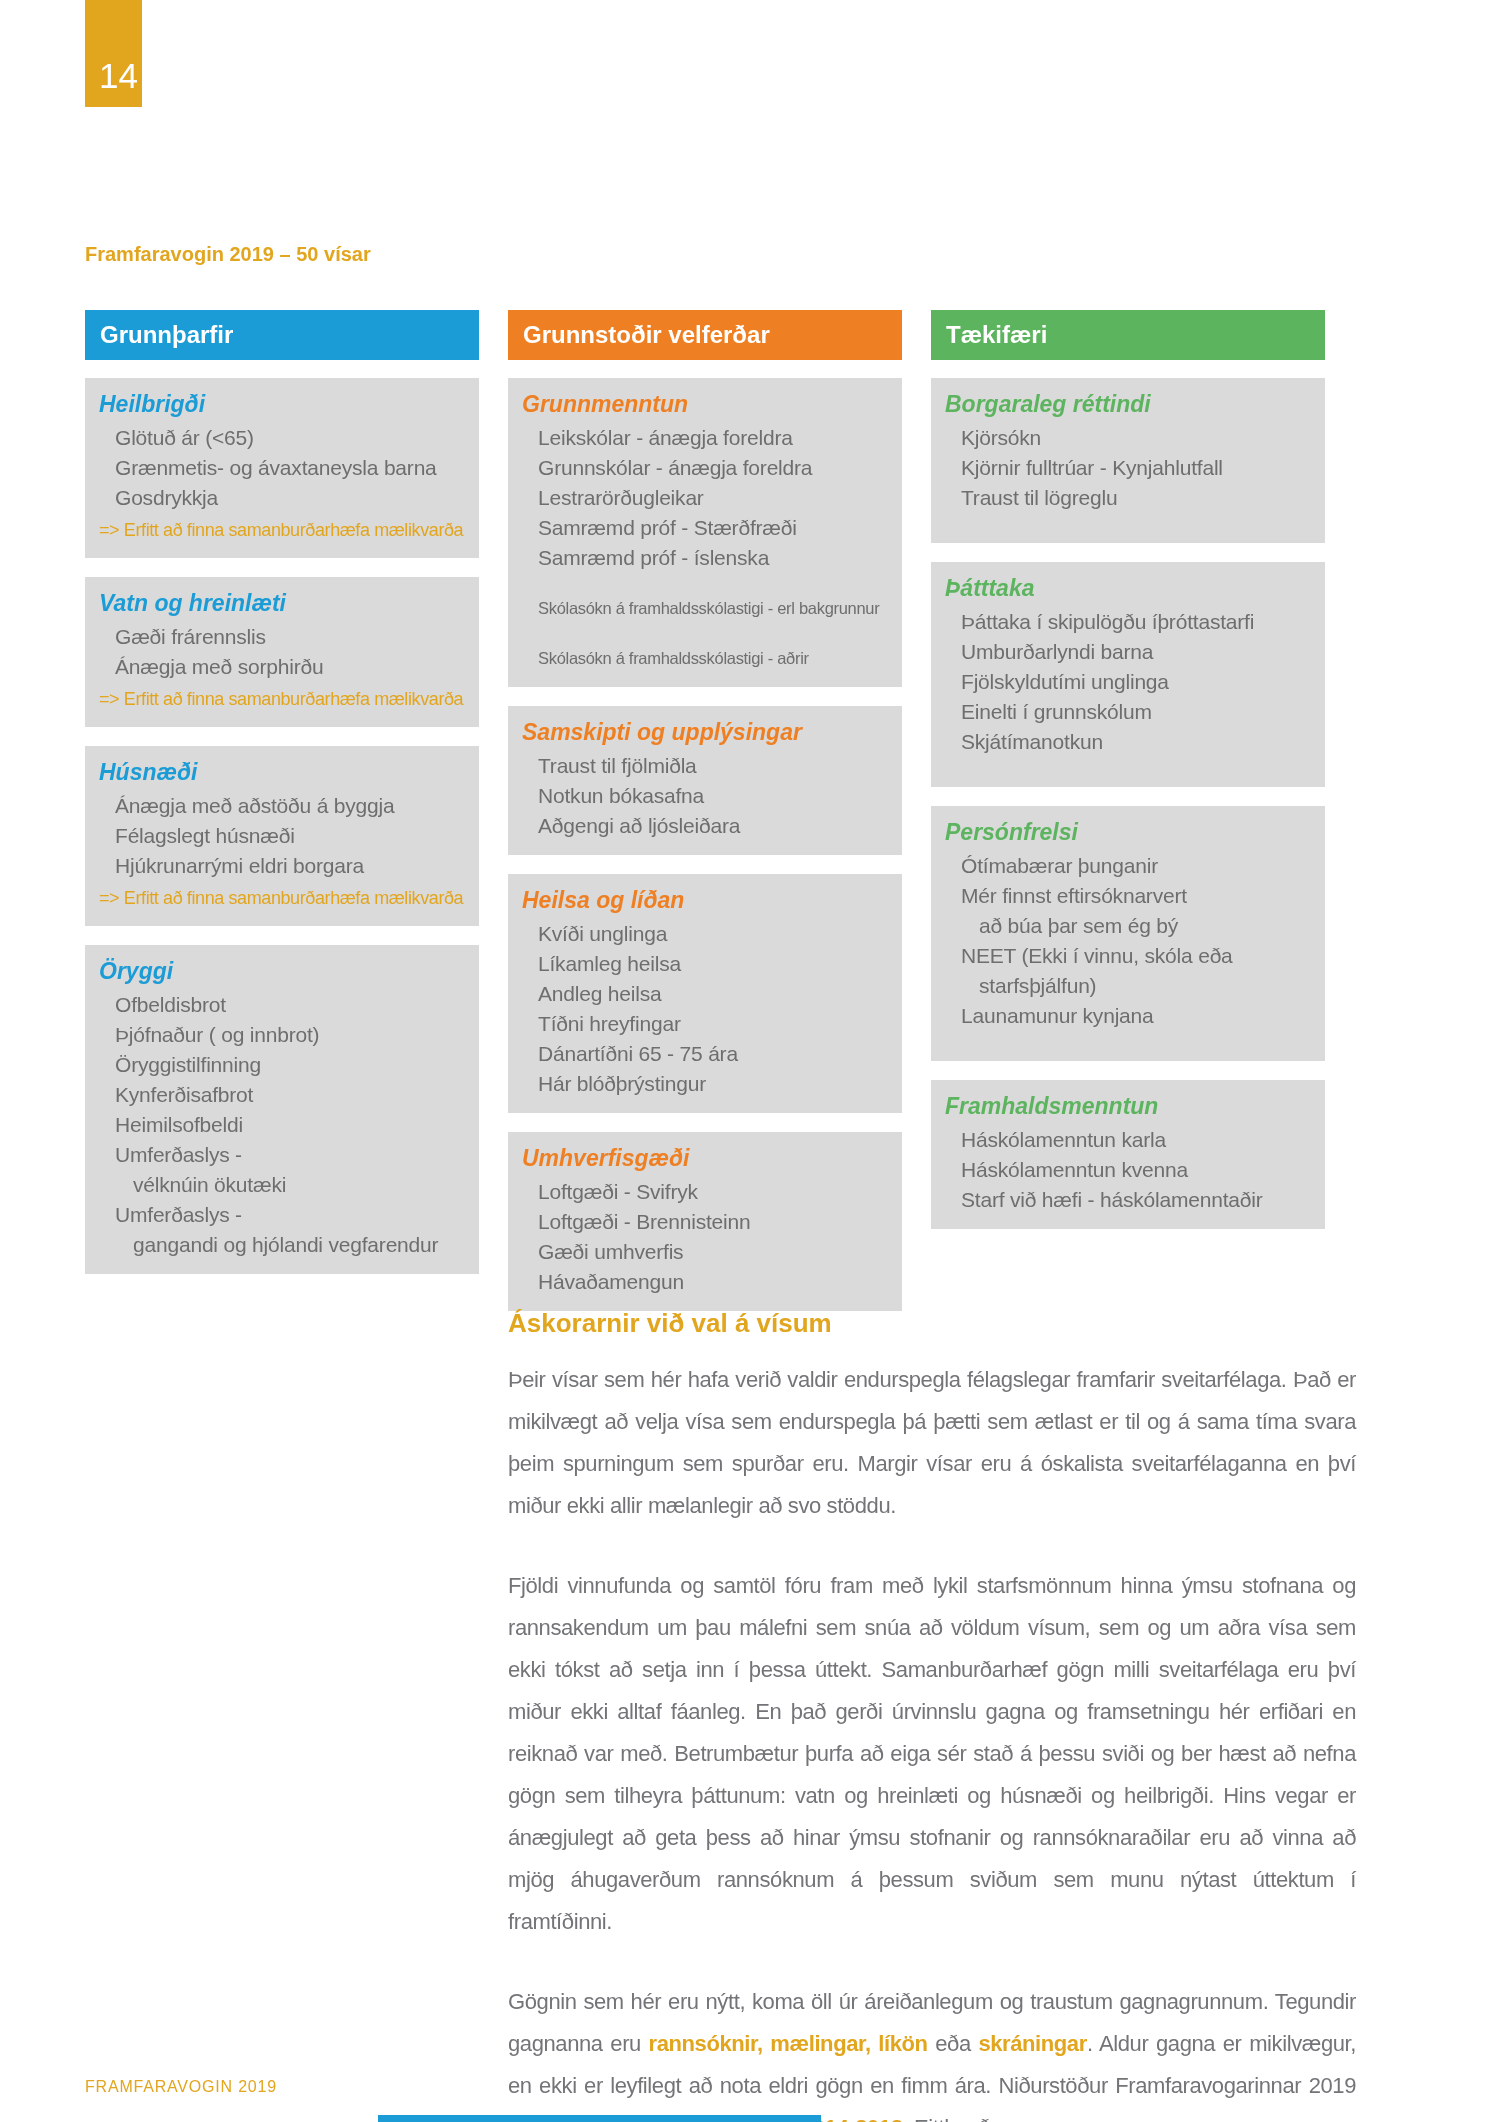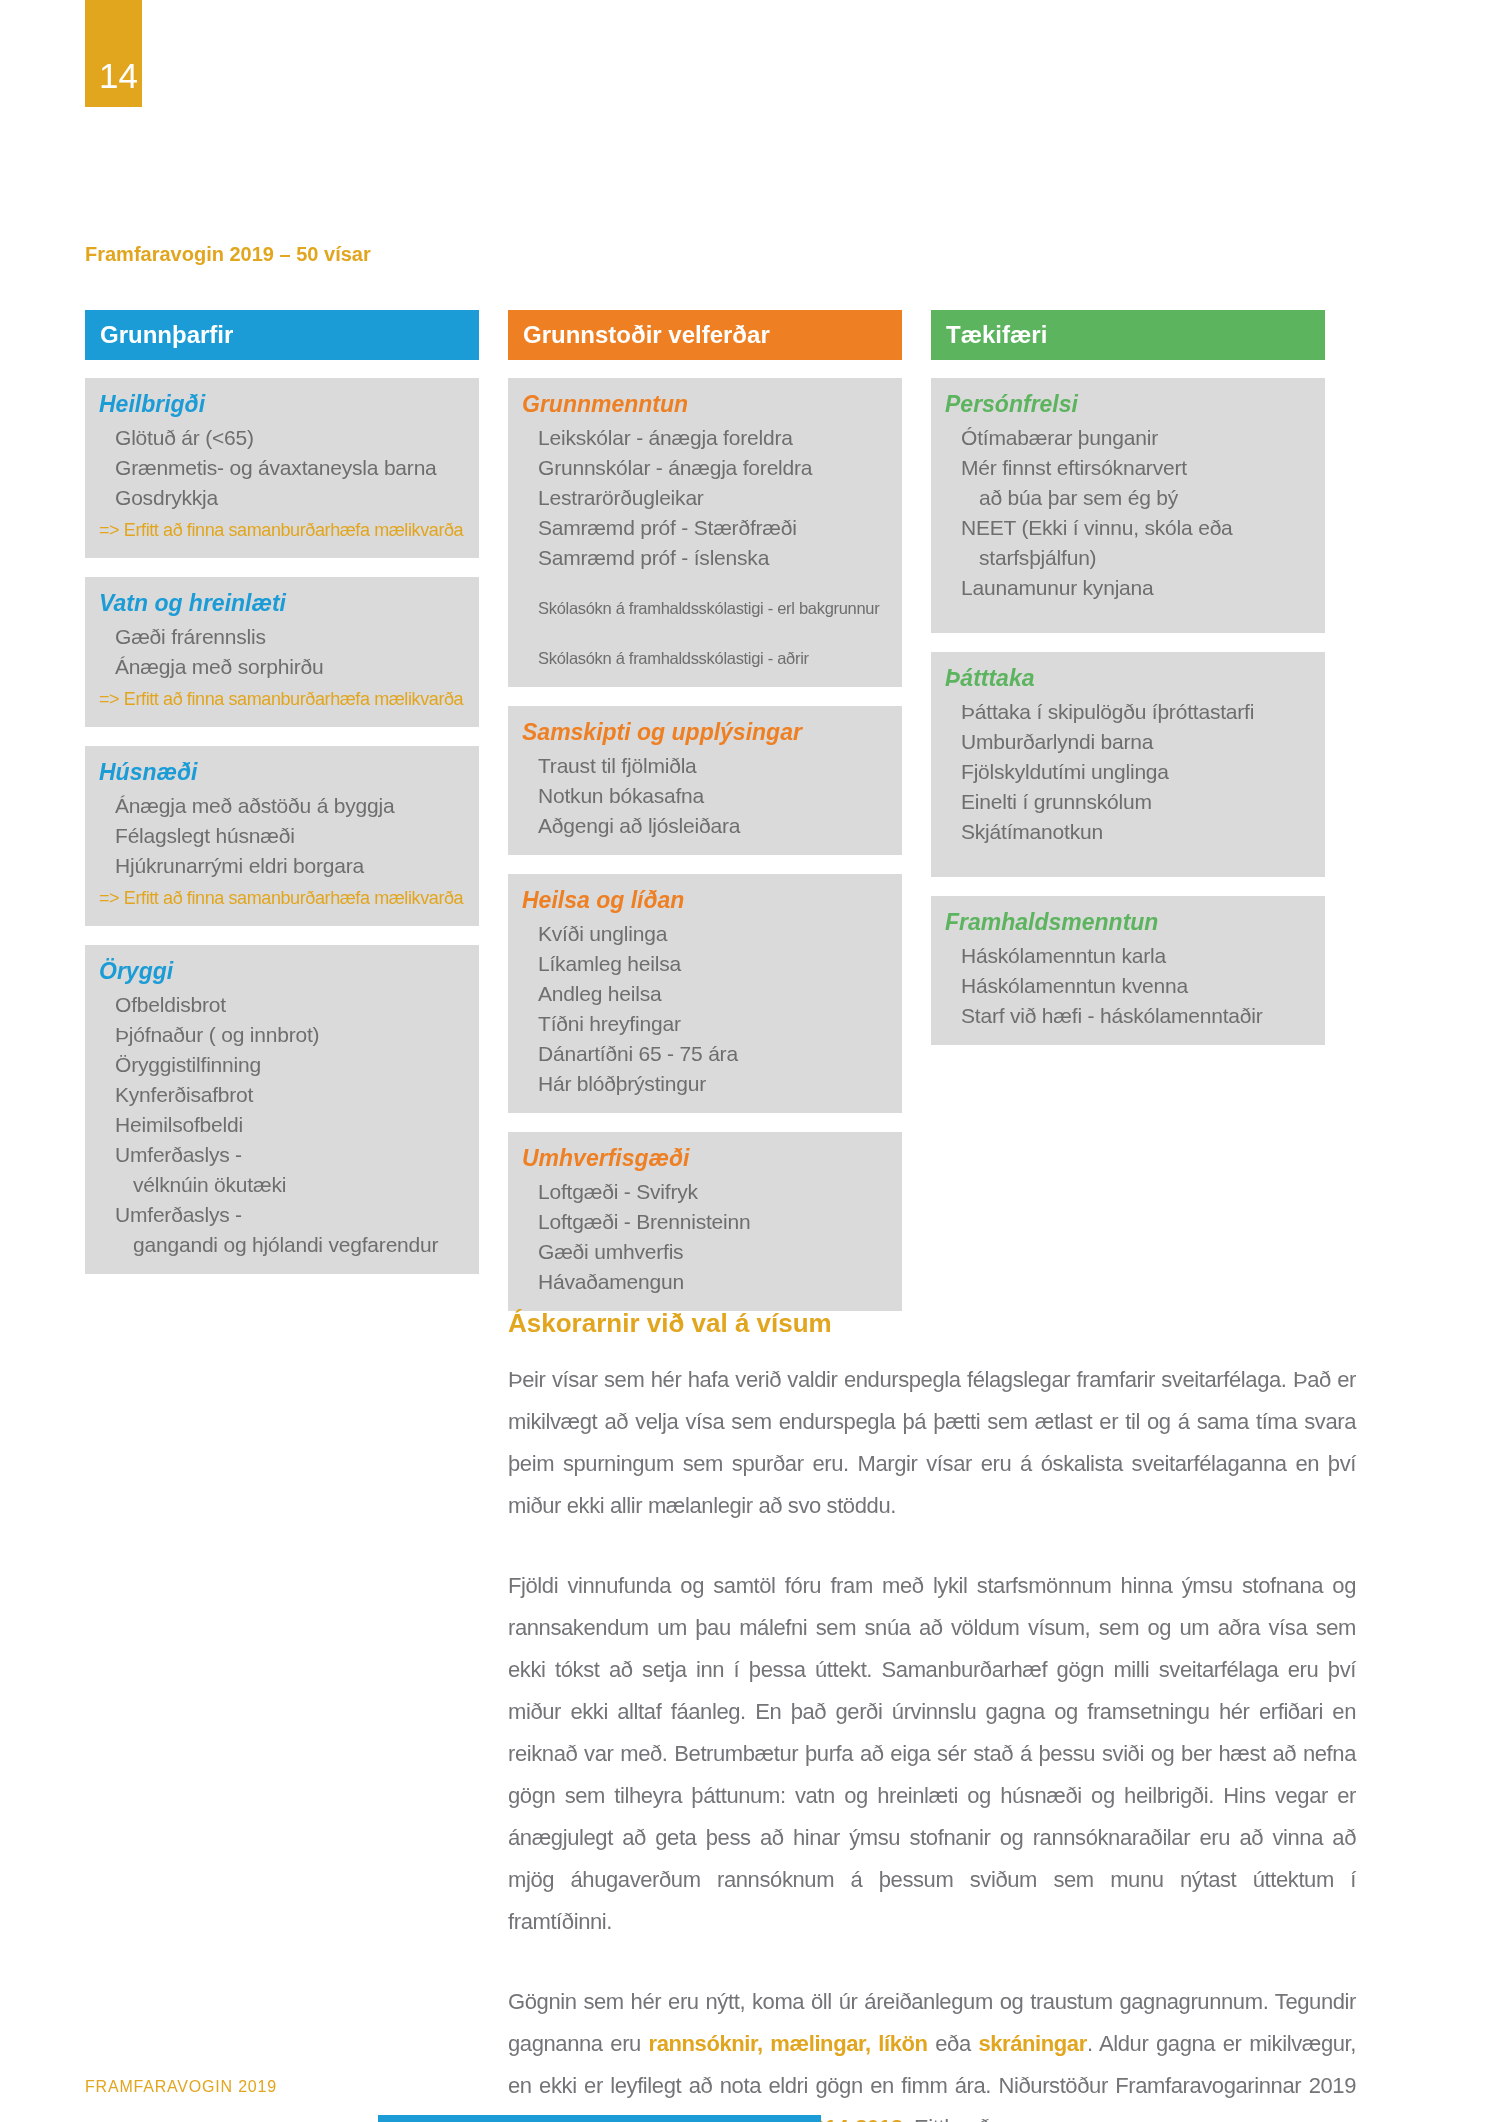--- a/index.html
+++ b/index.html
@@ -151,37 +151,43 @@
           <div class="box-title" style="color: rgb(238, 127, 34);">Umhverfisgæði</div>
           <div class="item">Loftgæði - Svifryk</div>
           <div class="item">Loftgæði - Brennisteinn</div>
           <div class="item">Gæði umhverfis</div>
           <div class="item">Hávaðamengun</div>
         </div>
       </div>
       <div class="column">
         <div class="col-header" style="background: rgb(92, 180, 95);">Tækifæri</div>
         <div class="box">
+          <div class="box-title" style="color: rgb(92, 180, 95);">Borgaraleg réttindi</div>
+          <div class="item">Kjörsókn</div>
+          <div class="item">Kjörnir fulltrúar - Kynjahlutfall</div>
+          <div class="item">Traust til lögreglu</div>
+        </div>
+        <div class="box">
+          <div class="box-title" style="color: rgb(92, 180, 95);">Þátttaka</div>
+          <div class="item">Þáttaka í skipulögðu íþróttastarfi</div>
+          <div class="item">Umburðarlyndi barna</div>
+          <div class="item">Fjölskyldutími unglinga</div>
+          <div class="item">Einelti í grunnskólum</div>
+          <div class="item">Skjátímanotkun</div>
+        </div>
+        <div class="box">
           <div class="box-title" style="color: rgb(92, 180, 95);">Persónfrelsi</div>
           <div class="item">Ótímabærar þunganir</div>
           <div class="item">Mér finnst eftirsóknarvert</div>
           <div class="item indent">að búa þar sem ég bý</div>
           <div class="item">NEET (Ekki í vinnu, skóla eða</div>
           <div class="item indent">starfsþjálfun)</div>
           <div class="item">Launamunur kynjana</div>
         </div>
         <div class="box">
-          <div class="box-title" style="color: rgb(92, 180, 95);">Þátttaka</div>
-          <div class="item">Þáttaka í skipulögðu íþróttastarfi</div>
-          <div class="item">Umburðarlyndi barna</div>
-          <div class="item">Fjölskyldutími unglinga</div>
-          <div class="item">Einelti í grunnskólum</div>
-          <div class="item">Skjátímanotkun</div>
-        </div>
-        <div class="box">
           <div class="box-title" style="color: rgb(92, 180, 95);">Framhaldsmenntun</div>
           <div class="item">Háskólamenntun karla</div>
           <div class="item">Háskólamenntun kvenna</div>
           <div class="item">Starf við hæfi - háskólamenntaðir</div>
         </div>
       </div>
     </div>
 
   <div class="body-section">
     <h2 class="body-heading">Áskorarnir við val á vísum</h2>

